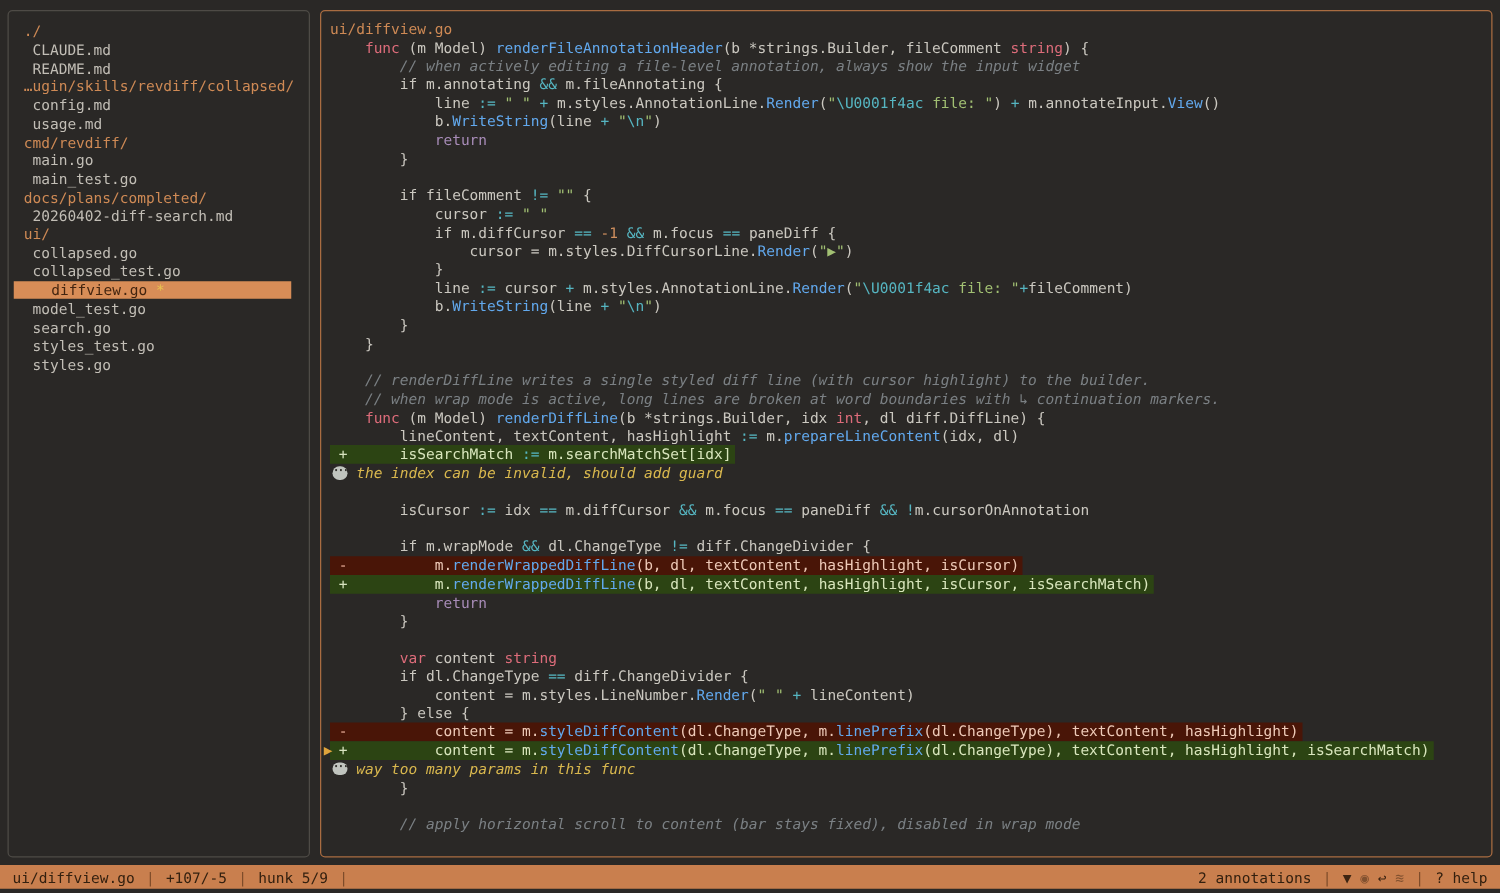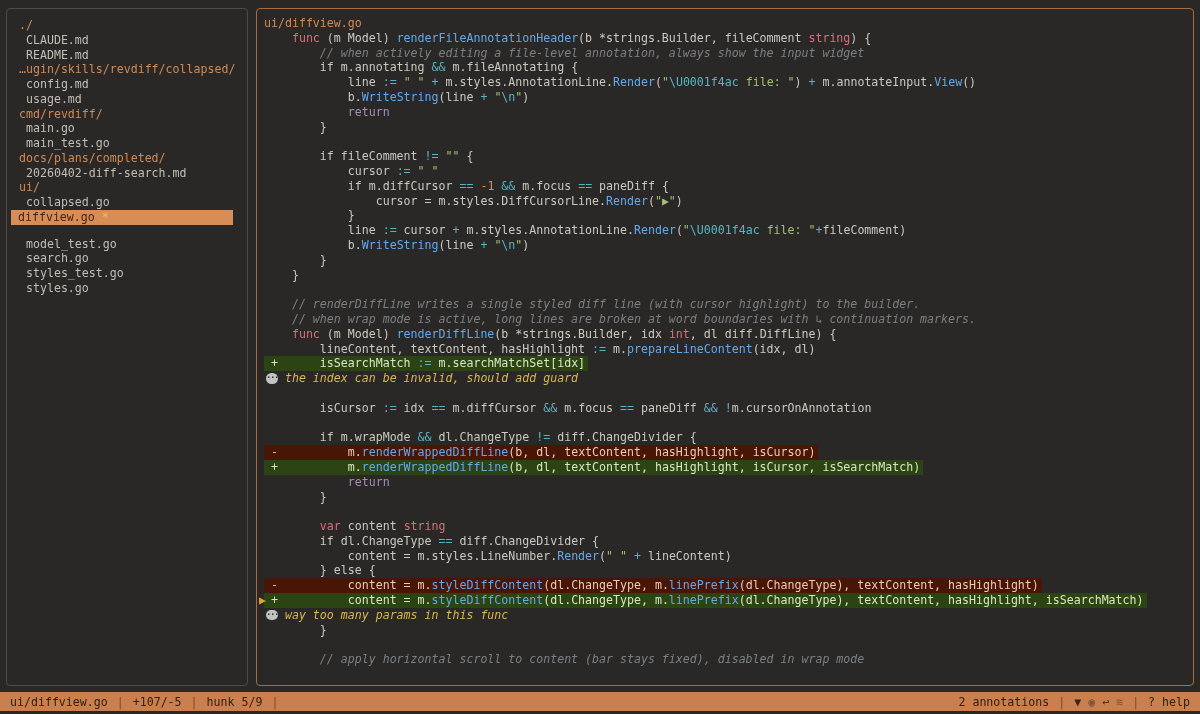--- a/index.html
+++ b/index.html
@@ -12,21 +12,21 @@
   .panes { display:flex; gap:8px; padding:8px 6px 0 6px; height:686px; }
   
   .sidebar {
     width:242px; flex:none;
     border:1px solid #4e4b46; border-radius:4px;
     padding-top:9px; overflow:hidden;
   }
   .trow { height:14.75px; line-height:14.75px; white-space:pre; padding-left:12px; }
   .trow.dir  { color:#cf8a55; }
   .trow.file { color:#c2beb6; }
-  .trow.sel  { background:#d88d57; color:#432510; margin:0 14px 12px 4px; padding-left:0; }
+  .trow.sel  { background:#d88d57; color:#432510; margin:0 14px 1px 4px; padding-left:23px; }
   .trow .marker { color:#e8c44f; }
   
   .diffpane {
     flex:1; border:1px solid #a96c41; border-radius:4px;
     padding:7px 0 0 7px; overflow:hidden; position:relative;
   }
   .dtitle { color:#cf8a55; height:14.8px; line-height:14.8px; white-space:pre; }
   .line { height:14.8px; line-height:14.8px; white-space:pre; }
   .hl   { display:inline-block; position:relative; height:14.8px; padding-right:3px; }
   .line.add .hl { background:#2c4413; }
@@ -79,20 +79,21 @@
         <div class="trow dir"><span>…ugin/skills/revdiff/collapsed/</span></div>
         <div class="trow file"><span> config.md</span></div>
         <div class="trow file"><span> usage.md</span></div>
         <div class="trow dir"><span>cmd/revdiff/</span></div>
         <div class="trow file"><span> main.go</span></div>
         <div class="trow file"><span> main_test.go</span></div>
         <div class="trow dir"><span>docs/plans/completed/</span></div>
         <div class="trow file"><span> 20260402-diff-search.md</span></div>
         <div class="trow dir"><span>ui/</span></div>
         <div class="trow file"><span> collapsed.go</span></div>
+        <div class="trow file"><span> collapsed_test.go</span></div>
         <div class="trow file sel"><span> diffview.go</span><span class="marker"> *</span></div>
         <div class="trow file"><span> model_test.go</span></div>
         <div class="trow file"><span> search.go</span></div>
         <div class="trow file"><span> styles_test.go</span></div>
         <div class="trow file"><span> styles.go</span></div>
       </div>
   </div>
   <div class="diffpane">
     <div class="dtitle">ui/diffview.go</div>
     <div>

